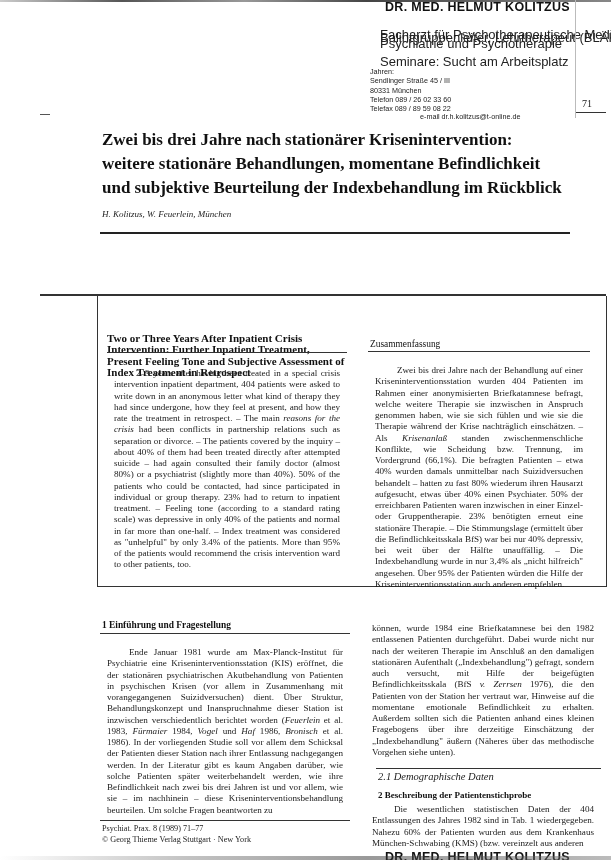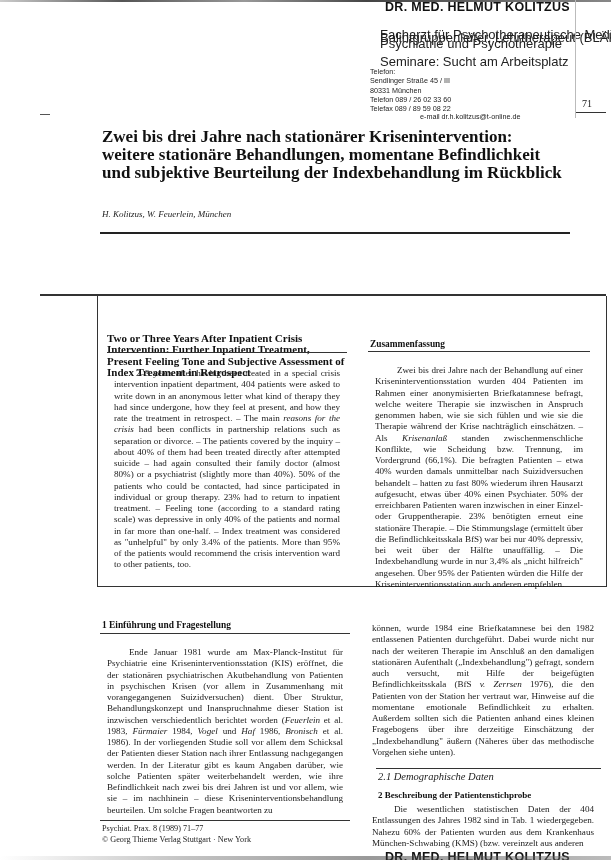--- a/index.html
+++ b/index.html
@@ -16,35 +16,35 @@
   .stamp-name.bottom { top:850px; }
   .stamp-line { position:absolute; left:380px; width:230px; font-family:"Liberation Sans","DejaVu Sans",sans-serif; font-size:13px; color:#222; text-align:left; white-space:nowrap; }
   .stamp-addr { position:absolute; left:370px; font-family:"Liberation Sans","DejaVu Sans",sans-serif; font-size:7.2px; color:#222; white-space:nowrap; line-height:9.3px; }
   .stamp-email { position:absolute; left:420px; top:112px; font-family:"Liberation Sans","DejaVu Sans",sans-serif; font-size:7.2px; color:#222; white-space:nowrap; }
   .vbar { position:absolute; left:575px; top:0; width:1px; height:118px; background:#bbb; }
 
   .page-number { position:absolute; left:582px; top:98px; font-size:10px; color:#222; }
   .page-number-rule { position:absolute; left:576px; top:112px; width:30px; height:1px; background:#333; }
   .header-rule-left { position:absolute; left:40px; top:114px; width:10px; height:1px; background:#555; }
 
-  .title { position:absolute; left:102px; top:128px; width:460px; font-weight:bold; font-size:17px; line-height:18px; color:#111; }
+  .title { position:absolute; left:102px; top:128px; width:460px; font-weight:bold; font-size:17px; line-height:24px; color:#111; }
   .authors { position:absolute; left:102px; top:209px; font-style:italic; font-size:9px; color:#222; }
   .title-rule { position:absolute; left:100px; top:232px; width:470px; height:1.5px; background:#222; }
 
   
   .abstract-box { position:absolute; left:97px; top:296px; width:508px; height:290px; border:1px solid #333; border-top:none; }
   .abstract-top-rule { position:absolute; left:40px; top:294px; width:566px; height:1.5px; background:#333; }
 
   .en-title { position:absolute; left:107px; top:305px; width:240px; font-weight:bold; font-size:11px; line-height:11.3px; color:#111;margin-top:28px; }
   .en-title-rule { position:absolute; left:107px; top:352px; width:240px; height:1px; background:#333; }
   .col-text { position:absolute; font-size:9.1px; line-height:11.25px; text-align:justify; color:#1a1a1a; }
   .col-text p { margin:7px; text-indent:22px; }
   .en-body { left:107px; top:361px; width:240px; }
 
-  .de-heading { position:absolute; left:370px; top:339px; font-weight:bold; font-size:9.4px; color:#111; }
+  .de-heading { position:absolute; left:370px; top:339px; font-weight:normal; font-size:9.4px; color:#111; }
   .de-heading-rule { position:absolute; left:368px; top:351px; width:222px; height:1px; background:#333; }
   .de-body { left:368px; top:358px; width:222px; }
 
   
   .sec1-heading { position:absolute; left:102px; top:620px; font-weight:bold; font-size:9.4px; color:#111; }
   .sec1-rule { position:absolute; left:100px; top:633px; width:250px; height:1px; background:#333; }
   .sec1-body { left:100px; top:640px; width:250px; }
 
   .journal-rule { position:absolute; left:100px; top:820px; width:250px; height:1px; background:#333; }
   .journal-line { position:absolute; left:102px; font-size:8.2px; color:#222; white-space:nowrap; }
@@ -64,21 +64,21 @@
 <body>
 
 <div class="scanline-top"></div>
 
 <div class="stamp-name">DR. MED. HELMUT KOLITZUS</div>
 <div class="stamp-line" style="top:27px">Facharzt für Psychotherapeutische Medizin,</div>
 <div class="stamp-line" style="top:36px">Psychiatrie und Psychotherapie</div>
 <div class="stamp-line" style="top:30px">Balintgruppenleiter, Lehrtherapeut (BLÄK, DFT)</div>
 <div class="stamp-line" style="top:54px">Seminare: Sucht am Arbeitsplatz</div>
 <div class="stamp-addr" style="top:67px">
-  <div>Telefon:</div>
+  <div>Jahren:</div>
   <div>Sendlinger Straße 45 / III</div>
   <div>80331 München</div>
   <div>Telefon 089 / 26 02 33 60</div>
   <div>Telefax 089 / 89 59 08 22</div>
 </div>
 <div class="stamp-email">e-mail dr.h.kolitzus@t-online.de</div>
 <div class="vbar"></div>
 
 <div class="header-rule-left"></div>
 <div class="page-number">71</div>

